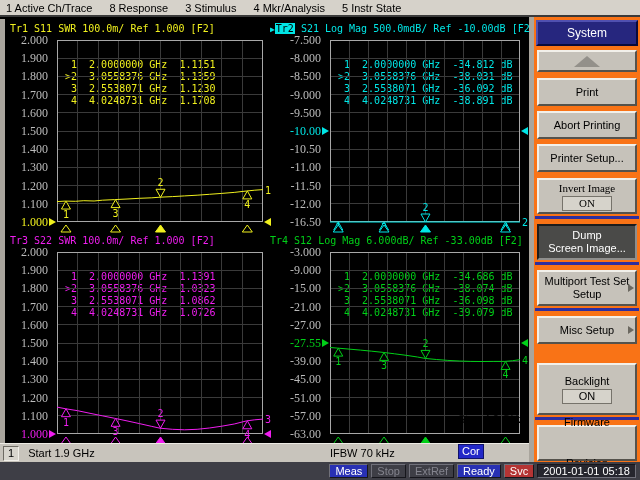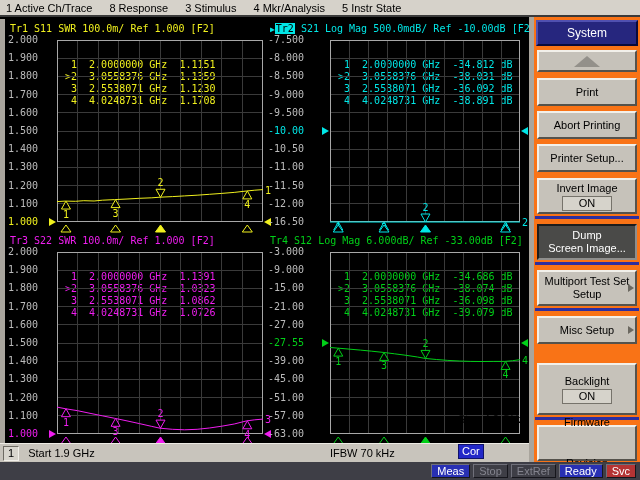--- a/index.html
+++ b/index.html
@@ -9,21 +9,21 @@
   #menubar{position:absolute;left:0;top:0;width:640px;height:17px;background:#d6d2ca;
            border-bottom:2px solid #3a3a3a;box-sizing:border-box;display:flex;align-items:center;
            gap:17px;padding-left:6px;font-family:"Liberation Sans",sans-serif;font-size:11px;color:#000;}
   .menu-item{white-space:nowrap;cursor:default;}
   
   .bezel{position:absolute;background:#a9a59d;}
   
   .quad{position:absolute;width:262px;height:216px;}
   .qheader{position:absolute;left:2px;top:0;font-size:10px;white-space:pre;line-height:13px;}
   .qheader .inv{padding:0 1px;}
-  .axis-label{position:absolute;font-size:10px;line-height:12px;text-align:left;color:#bcbcbc;white-space:pre;}
+  .axis-label{position:absolute;font-size:12px;line-height:12px;text-align:right;color:#bcbcbc;white-space:pre;font-family:Liberation Serif, serif;}
   .mtable{position:absolute;font-size:10px;line-height:12px;white-space:pre;}
   .plot-svg{position:absolute;overflow:visible;}
   
   #sidebar{position:absolute;left:529px;top:17px;width:111px;height:445px;background:#f97316;
            border-left:5px solid #a9a59d;box-sizing:border-box;
            font-family:"Liberation Sans",sans-serif;}
   #sys-title{margin:3px 2px 0 2px;height:26px;background:#26267e;color:#fff;font-size:12px;
              display:flex;align-items:center;justify-content:center;
              border-top:2px solid #5050b0;border-left:2px solid #5050b0;
              border-right:2px solid #0a0a3a;border-bottom:2px solid #0a0a3a;box-sizing:border-box;}
@@ -347,21 +347,21 @@
         </div>
         <div class="sbtn" style="height: 28px; margin-top: 6px;">
           <div>Print</div>
         </div>
         <div class="sbtn" style="height: 28px; margin-top: 5px;">
           <div>Abort Printing</div>
         </div>
         <div class="sbtn" style="height: 28px; margin-top: 5px;">
           <div>Printer Setup...</div>
         </div>
-        <div class="sbtn" style="height: 36px; margin-top: 6px;">
+        <div class="sbtn" style="height: 36px; margin-top: 6px; font-family: Liberation Serif, serif;">
           <div>Invert Image</div>
           <div class="state-box">ON</div>
         </div>
         <div class="sep"></div>
         <div class="sbtn pressed" style="height: 36px; margin-top: 5px;">
           <div>Dump</div>
           <div>Screen Image...</div>
         </div>
         <div class="sep"></div>
         <div class="sbtn" style="height: 36px; margin-top: 5px;">
@@ -397,14 +397,15 @@
       <span id="cor-box">Cor</span>
       <span id="alert-box">!</span>
     </span>
   </div>
   <div id="statusbar">
       <span class="sitem active">Meas</span>
       <span class="sitem dim">Stop</span>
       <span class="sitem dim">ExtRef</span>
       <span class="sitem active">Ready</span>
       <span class="sitem svc">Svc</span>
+      <span class="sitem clock">2001-01-01 05:18</span>
     </div>
 </div>
 
 </body></html>

